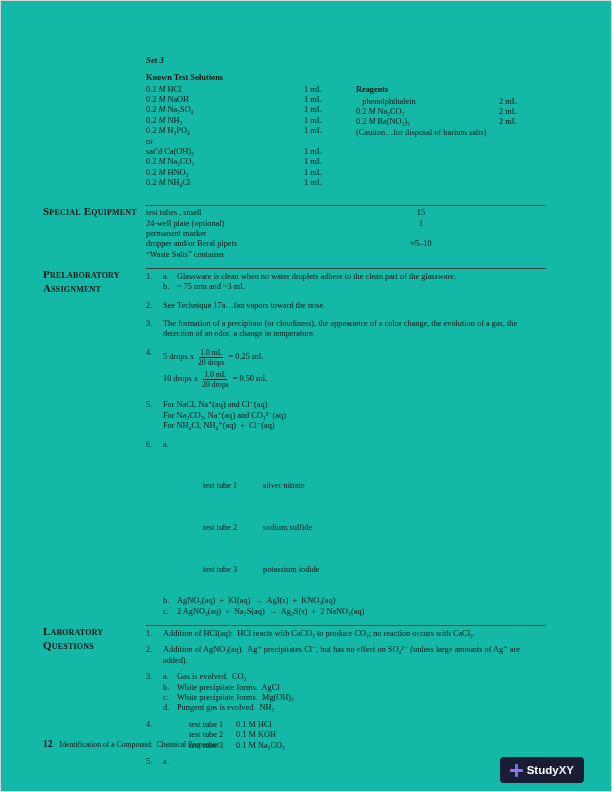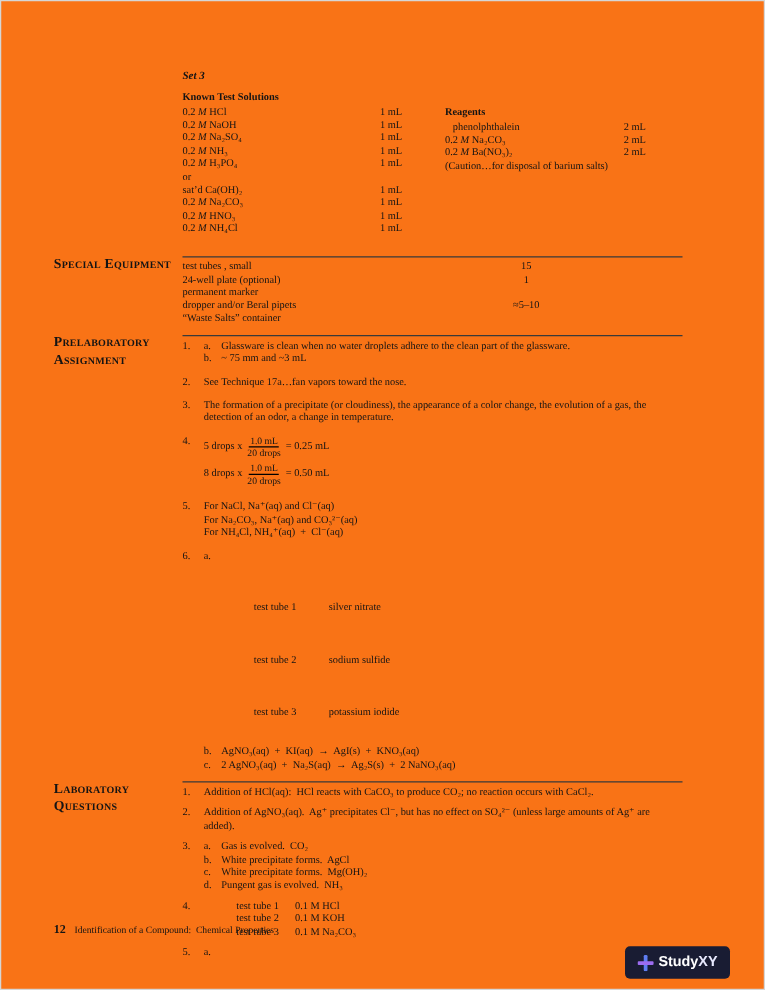--- a/index.html
+++ b/index.html
@@ -1,20 +1,20 @@
 <!DOCTYPE html>
 <html><head>
 <meta charset="utf-8">
 <title>Lab Manual Page</title>
 <style>
   * { margin:0; padding:0; box-sizing:border-box; }
   html,body { background:#ffffff; }
   body { width:612px; height:792px; overflow:hidden; }
   .page {
-    position:relative; width:612px; height:792px; background:#f97316;
+    position:relative; width:612px; height:792px; background:#14b8a6;
     border:1px solid #d6d6d6;
     font-family:"Liberation Serif","DejaVu Serif",serif;
     font-size:8.3px; line-height:1.26; color:#141414;
   }
   .content { position:absolute; left:42px; top:54px; width:503px; }
   .indent { margin-left:103px; }
   .set-label { font-style:italic; font-weight:bold; font-size:8.8px; margin-bottom:7px; }
 
   
   .soltable { display:flex; }
@@ -234,21 +234,21 @@
           <div class="qbody">
             <div class="frac-line">
               <span class="frac-pre">5 drops x</span>
               <span class="frac">
                 <span class="numer">1.0 mL</span>
                 <span class="denom">20 drops</span>
               </span>
               <span class="frac-post">= 0.25 mL</span>
             </div>
             <div class="frac-line">
-              <span class="frac-pre">8 drops x</span>
+              <span class="frac-pre">10 drops x</span>
               <span class="frac">
                 <span class="numer">1.0 mL</span>
                 <span class="denom">20 drops</span>
               </span>
               <span class="frac-post">= 0.50 mL</span>
             </div>
           </div>
         </div>
 
         <div class="qitem">

